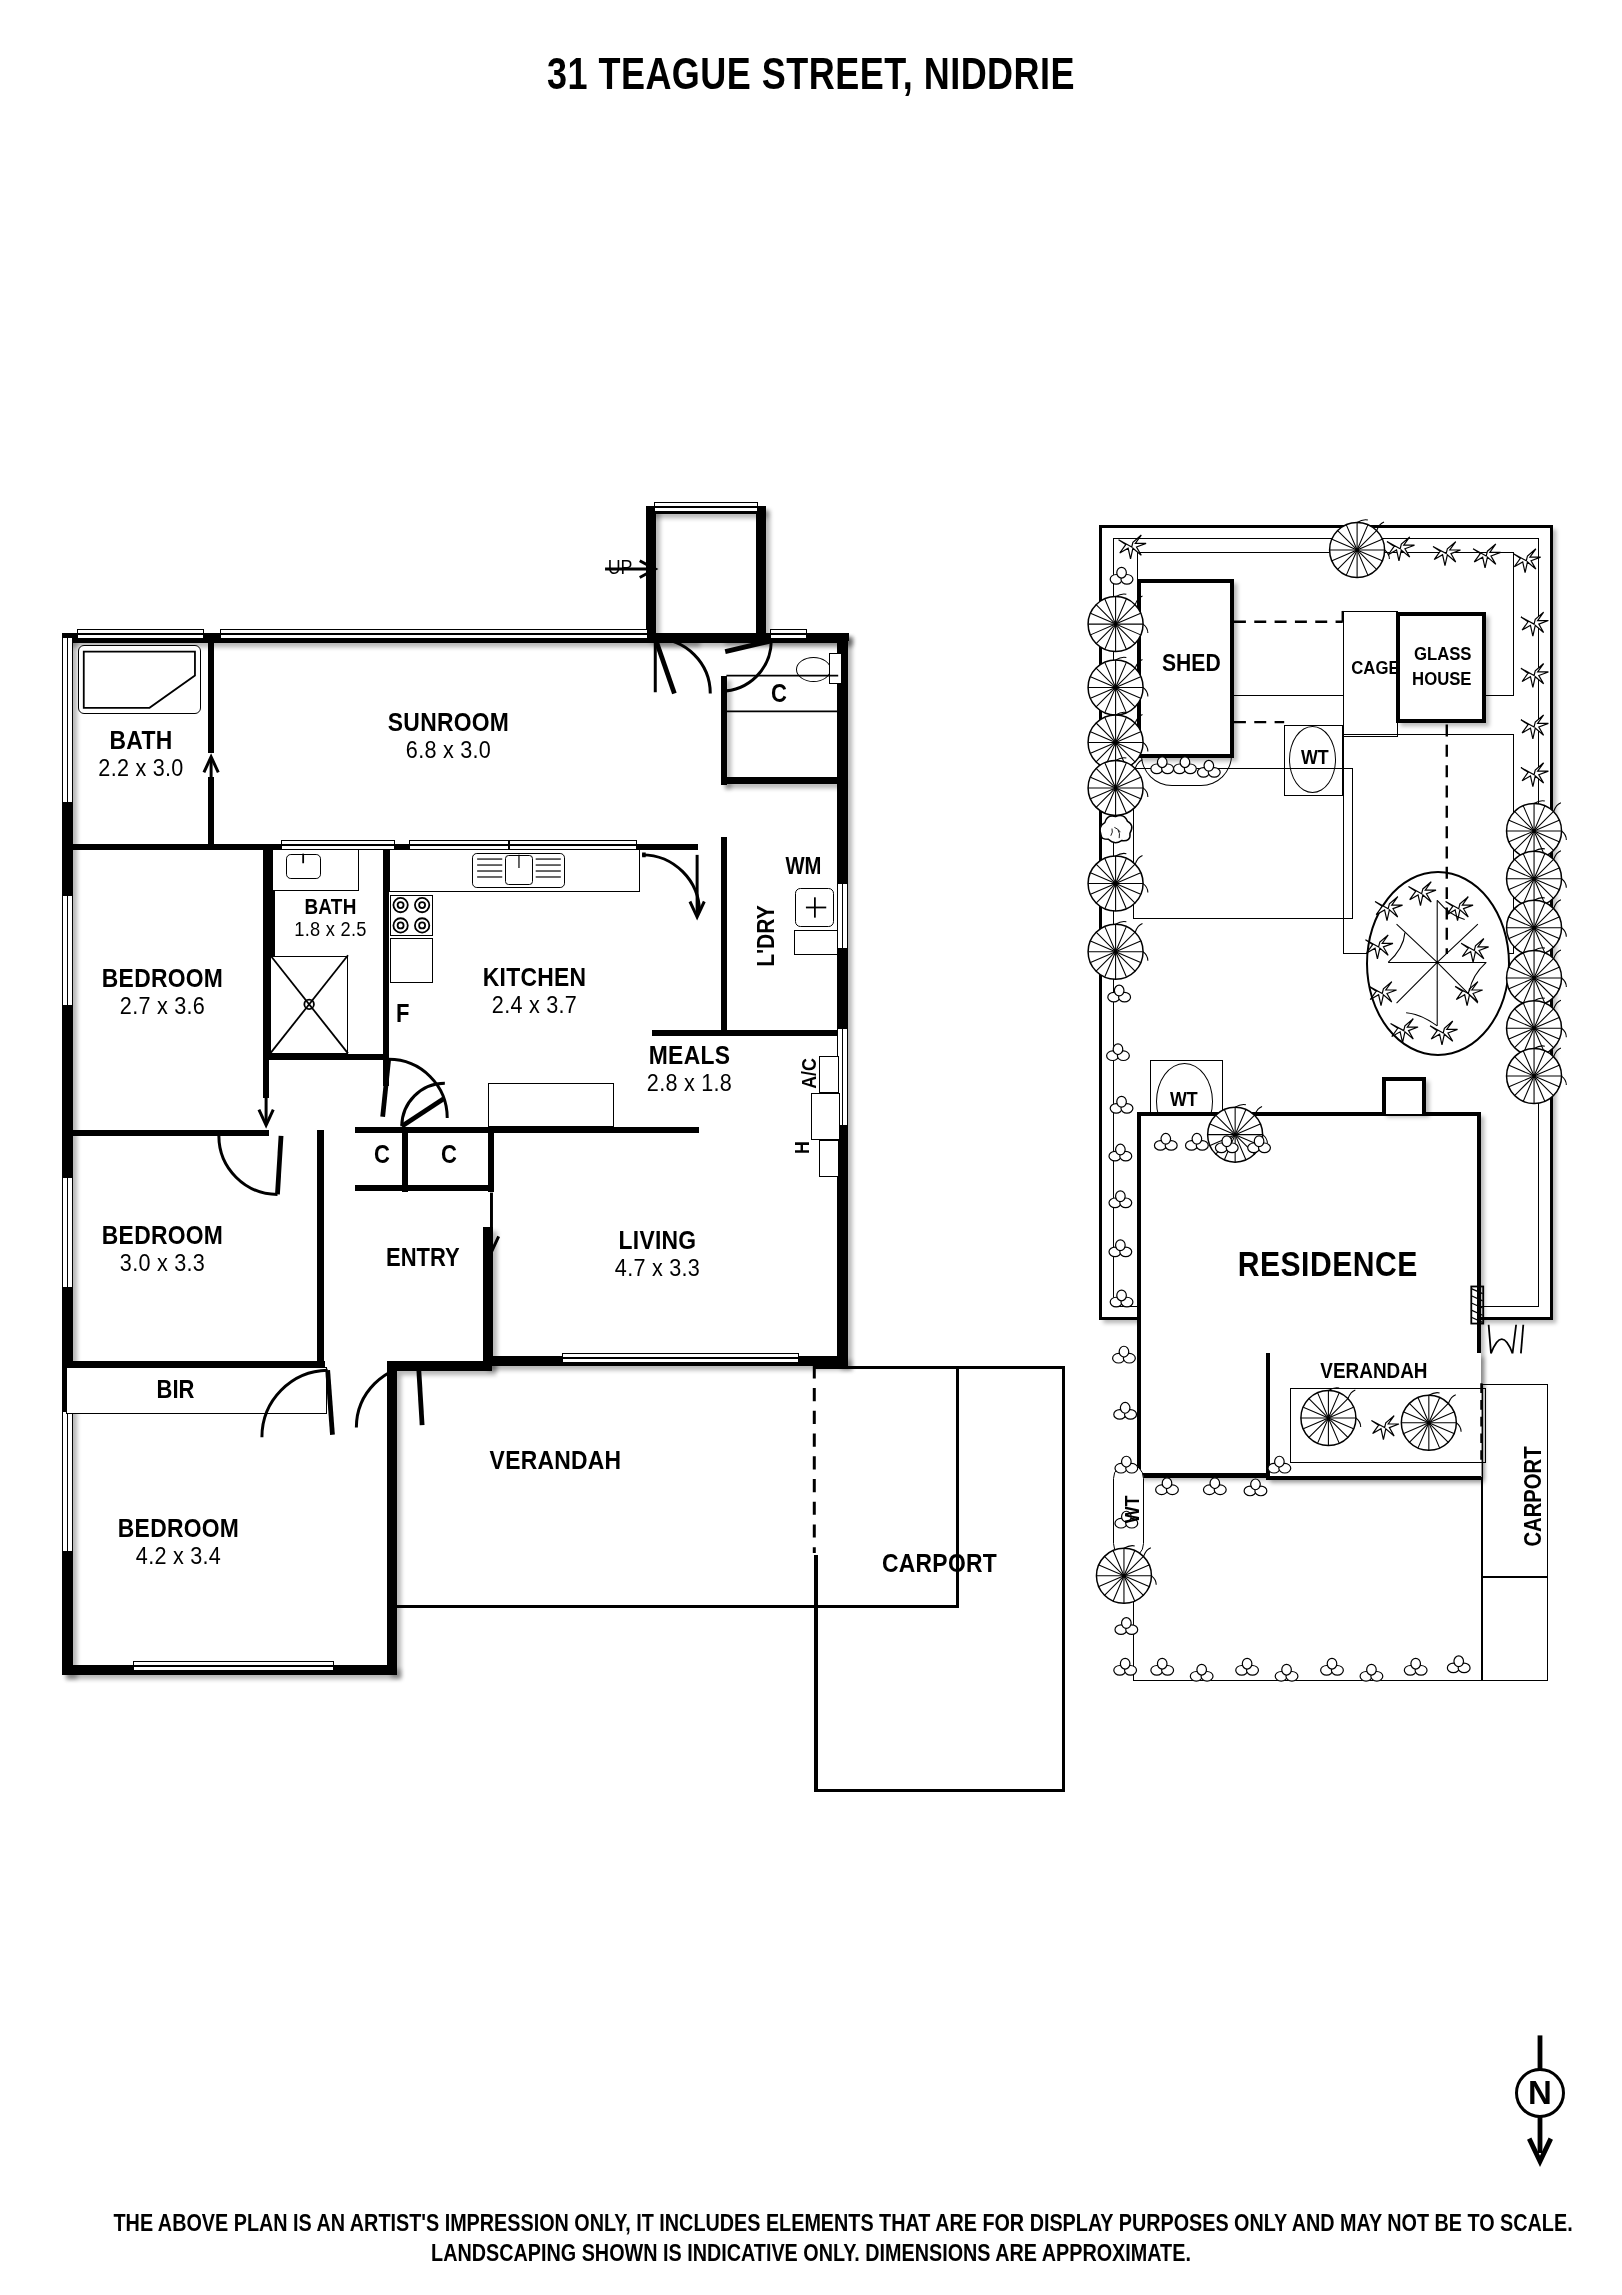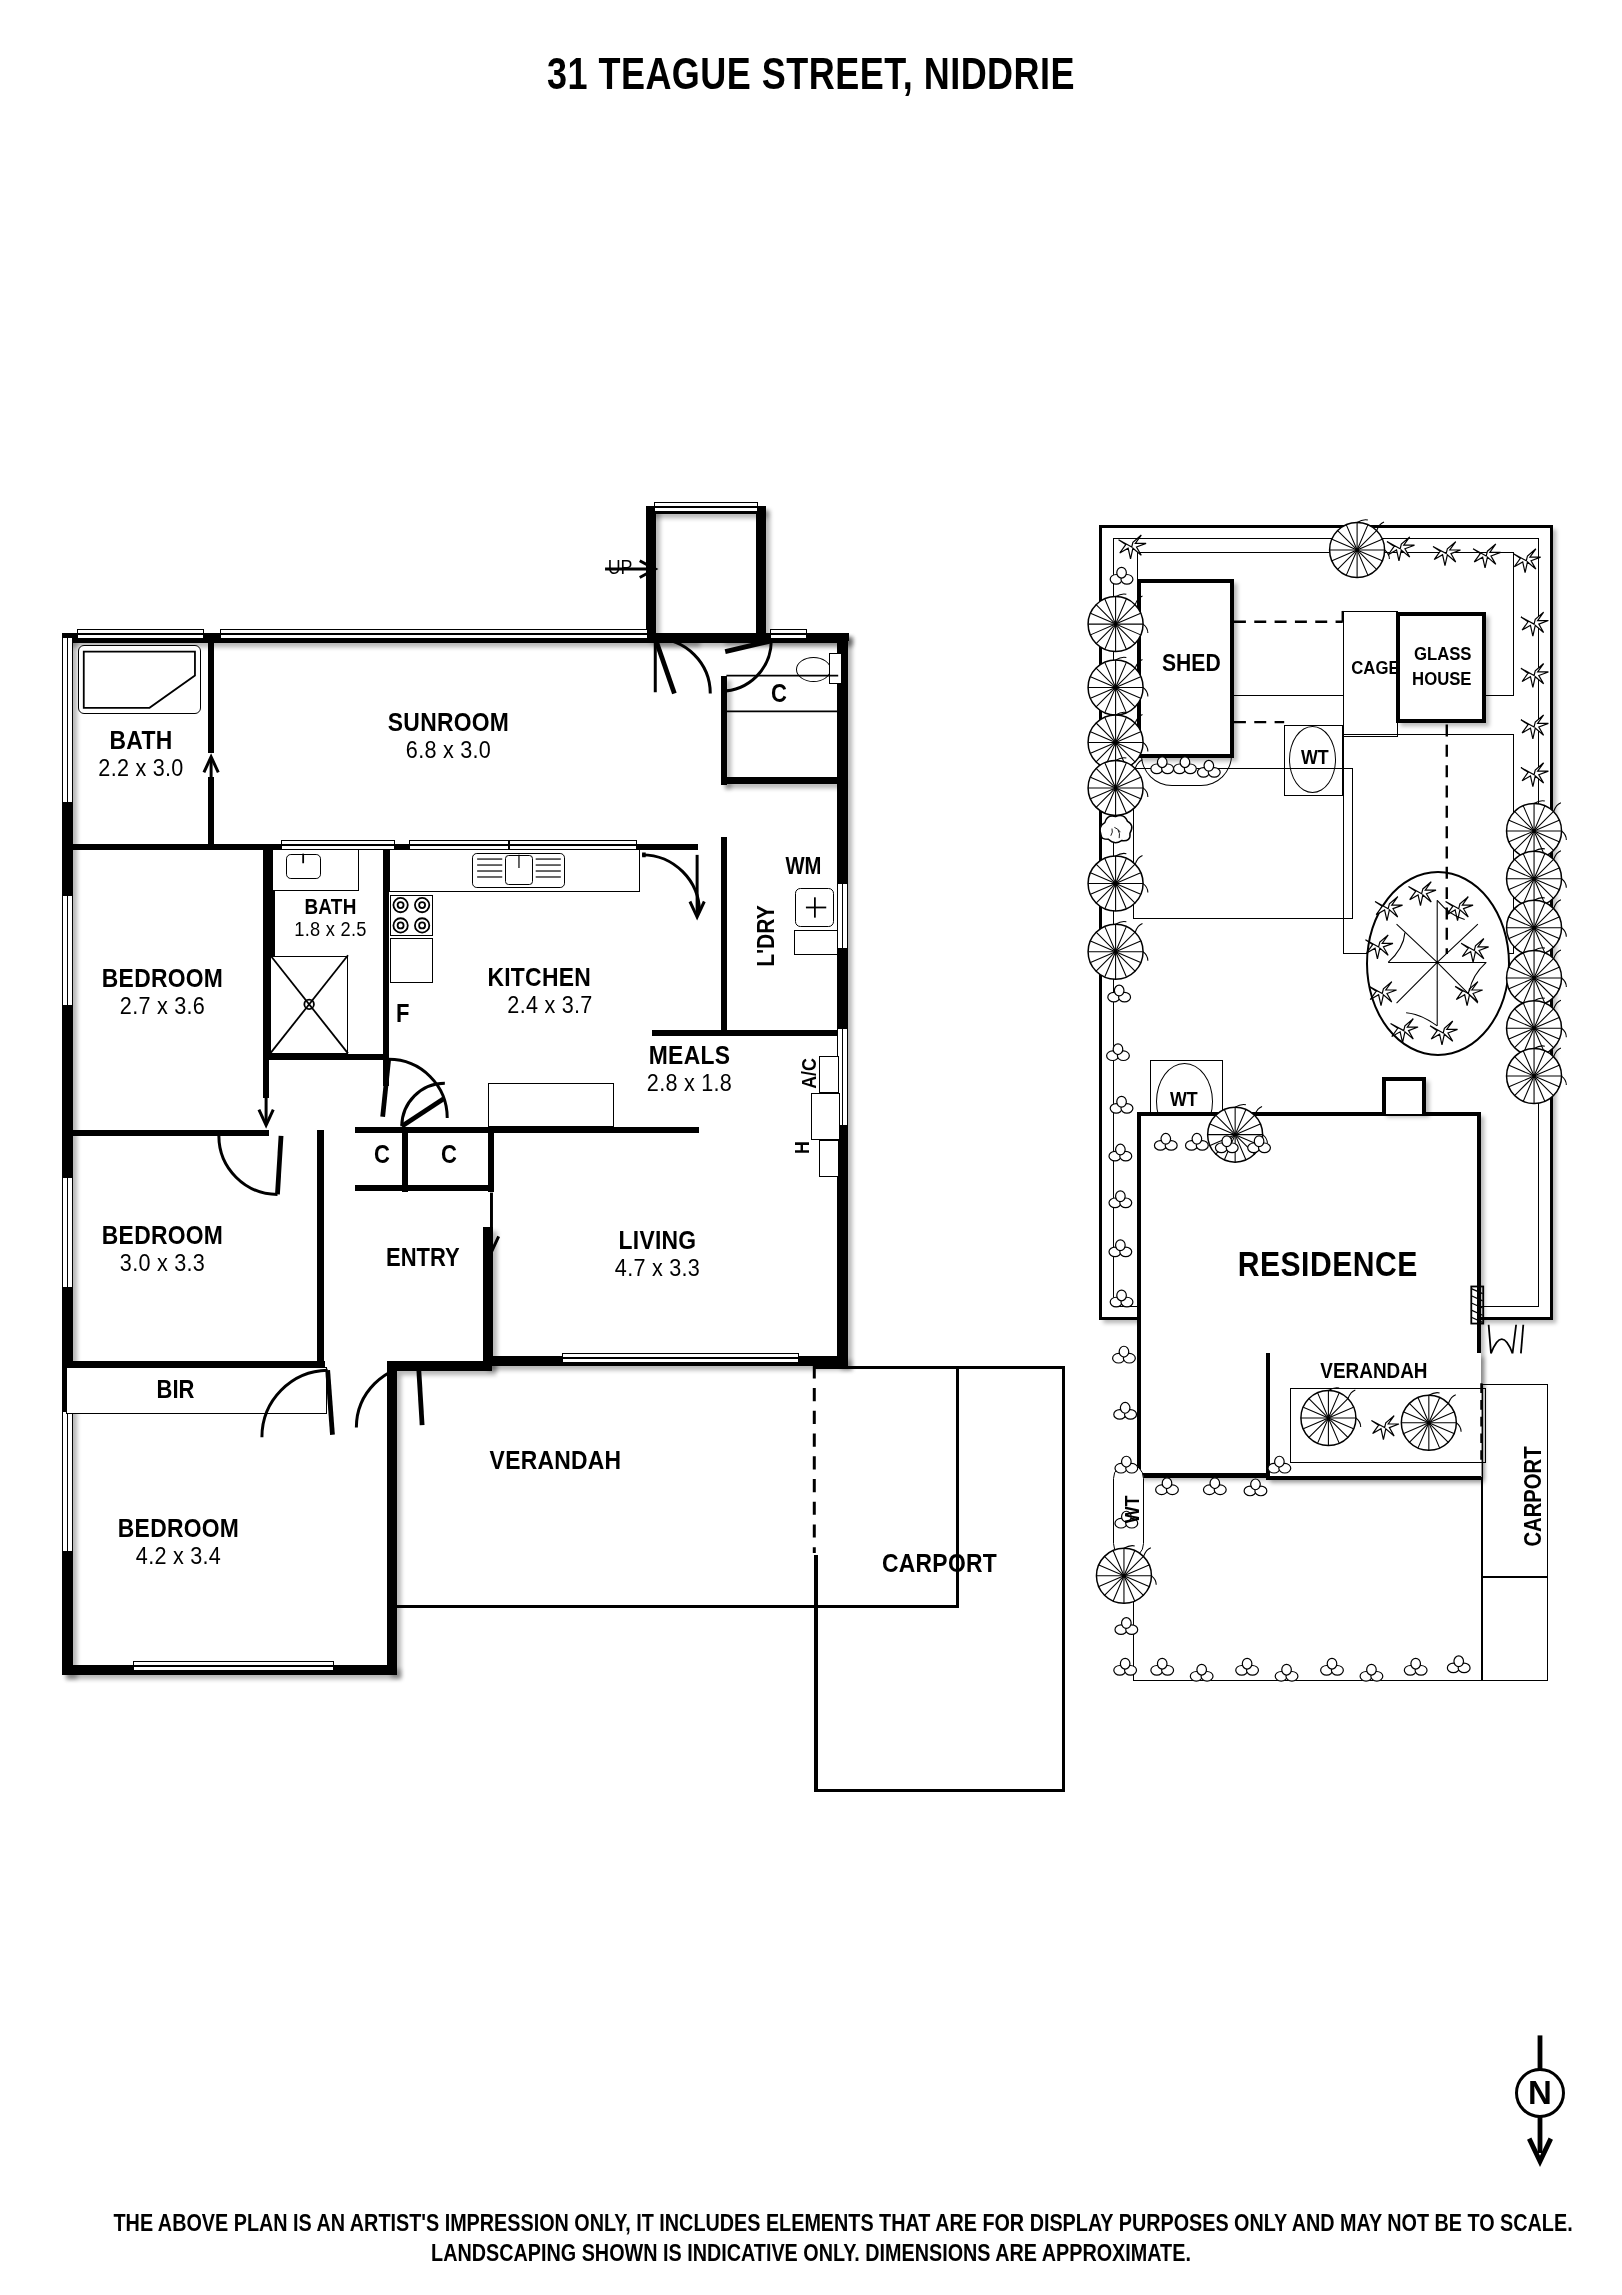--- a/index.html
+++ b/index.html
@@ -276,21 +276,21 @@
     <div class="rl" style="left:67px;top:965px;width:191px;">
       <span class="nm">BEDROOM</span>
       <span class="dm">2.7 x 3.6</span>
     </div>
 
     <div class="rl sm" style="left:269px;top:896px;width:123px;">
       <span class="nm">BATH</span>
       <span class="dm">1.8 x 2.5</span>
     </div>
 
-    <div class="rl" style="left:434px;top:964px;width:167px;text-align:right;">
+    <div class="rl" style="left:451px;top:964px;width:167px;">
       <span class="nm">KITCHEN</span>
       <span class="dm">2.4 x 3.7</span>
     </div>
 
     <div class="rl" style="left:609px;top:1042px;width:161px;">
       <span class="nm">MEALS</span>
       <span class="dm">2.8 x 1.8</span>
     </div>
 
     <div class="rl" style="left:67px;top:1222px;width:191px;">

